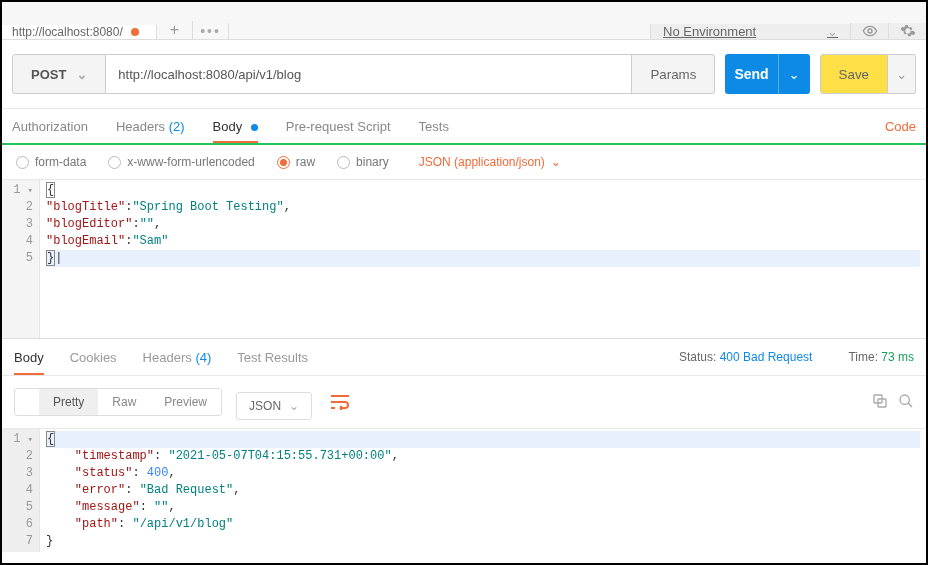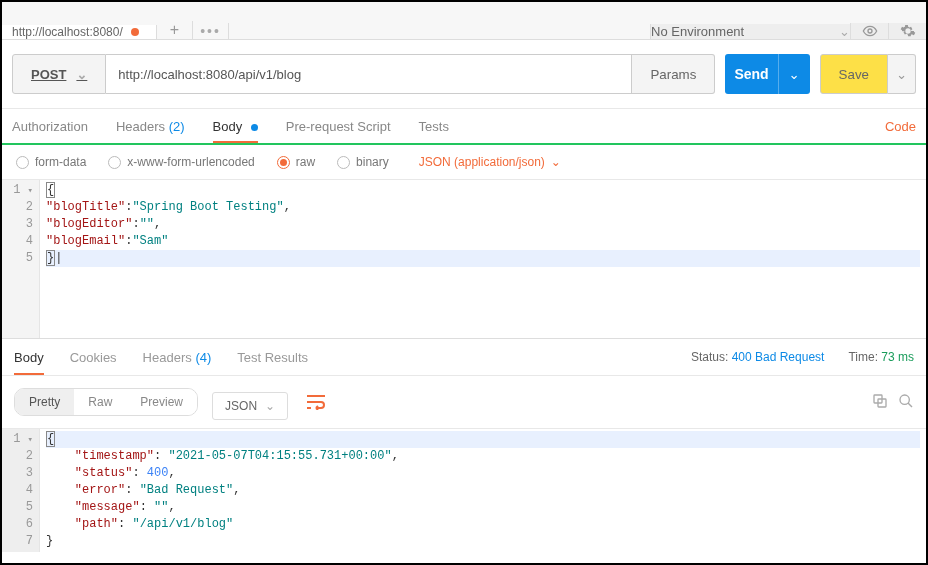--- a/index.html
+++ b/index.html
@@ -41,25 +41,26 @@
   font-size: 16px;
   cursor: pointer;
 }
 .tab-btn.dots { letter-spacing: 2px; font-size: 14px; color: #aaa; }
 .topbar-spacer { flex: 1; }
 .env-select {
   width: 200px;
   display: flex;
   align-items: center;
   justify-content: space-between;
-  padding: 0 0;
+  padding: 0 12px;
   border-left: 1px solid #ddd;
   color: #666;
   cursor: pointer;
   background: #eee;
+  text-decoration: underline;
 }
 .env-select .chev { color: #aaa; }
 .top-icon {
   width: 38px;
   display: flex;
   align-items: center;
   justify-content: center;
   border-left: 1px solid #ddd;
   color: #999;
   cursor: pointer;
@@ -80,21 +81,20 @@
   gap: 10px;
   padding: 0 18px;
   border: 1px solid #ccc;
   background: #f4f4f4;
   color: #555;
   height: 40px;
   font-size: 13px;
   font-weight: 600;
   border-radius: 3px 0 0 3px;
   cursor: pointer;
-  text-decoration: underline;
 }
 .url-input {
   flex: 1;
   border: 1px solid #ccc;
   border-left: none;
   height: 40px;
   padding: 0 12px;
   font-size: 13px;
   color: #555;
 }
@@ -242,34 +242,34 @@
   height: 38px;
   border-top: 1px solid #ddd;
   border-bottom: 1px solid #e8e8e8;
   gap: 26px;
 }
 .resp-tab { color: #999; cursor: pointer; font-size: 13px; }
 .resp-tab.active { color: #333; position: relative; }
 .resp-tab.active::after {
   content: ""; position: absolute; left: 0; right: 0; bottom: -10px; height: 2px; background: #f26b3a;
 }
-.resp-meta { margin-left: auto; display: flex; gap: 24px; font-size: 12px; }
+.resp-meta { margin-left: auto; display: flex; gap: 36px; font-size: 12px; }
 .resp-meta span.lbl { color: #666; }
 .resp-meta span.val-blue { color: #0d8ae6; }
 .resp-meta span.val-green { color: #1a9c5b; }
 
 .resp-toolbar {
   display: flex;
   align-items: center;
   padding: 8px 12px;
   gap: 6px;
   border-bottom: 1px solid #e8e8e8;
   background: #fff;
 }
-.seg { display: flex; border: 1px solid #ddd; border-radius: 10px; overflow: hidden; }
+.seg { display: flex; border: 1px solid #ddd; border-radius: 3px; overflow: hidden; padding-left: 24px; }
 .seg-btn { padding: 6px 14px; color: #888; cursor: pointer; font-size: 12px; background: #fff; }
 .seg-btn.active { background: #efefef; color: #555; }
 .json-dd {
   display: flex; align-items: center; gap: 8px;
   border: 1px solid #ddd; border-radius: 3px;
   padding: 6px 12px; margin-left: 8px; color: #666; cursor: pointer; font-size: 12px; margin-top: 8px;
 }
 .wrap-btn {
   margin-left: 8px; padding: 4px; cursor: pointer;
   color: #f26b3a;

